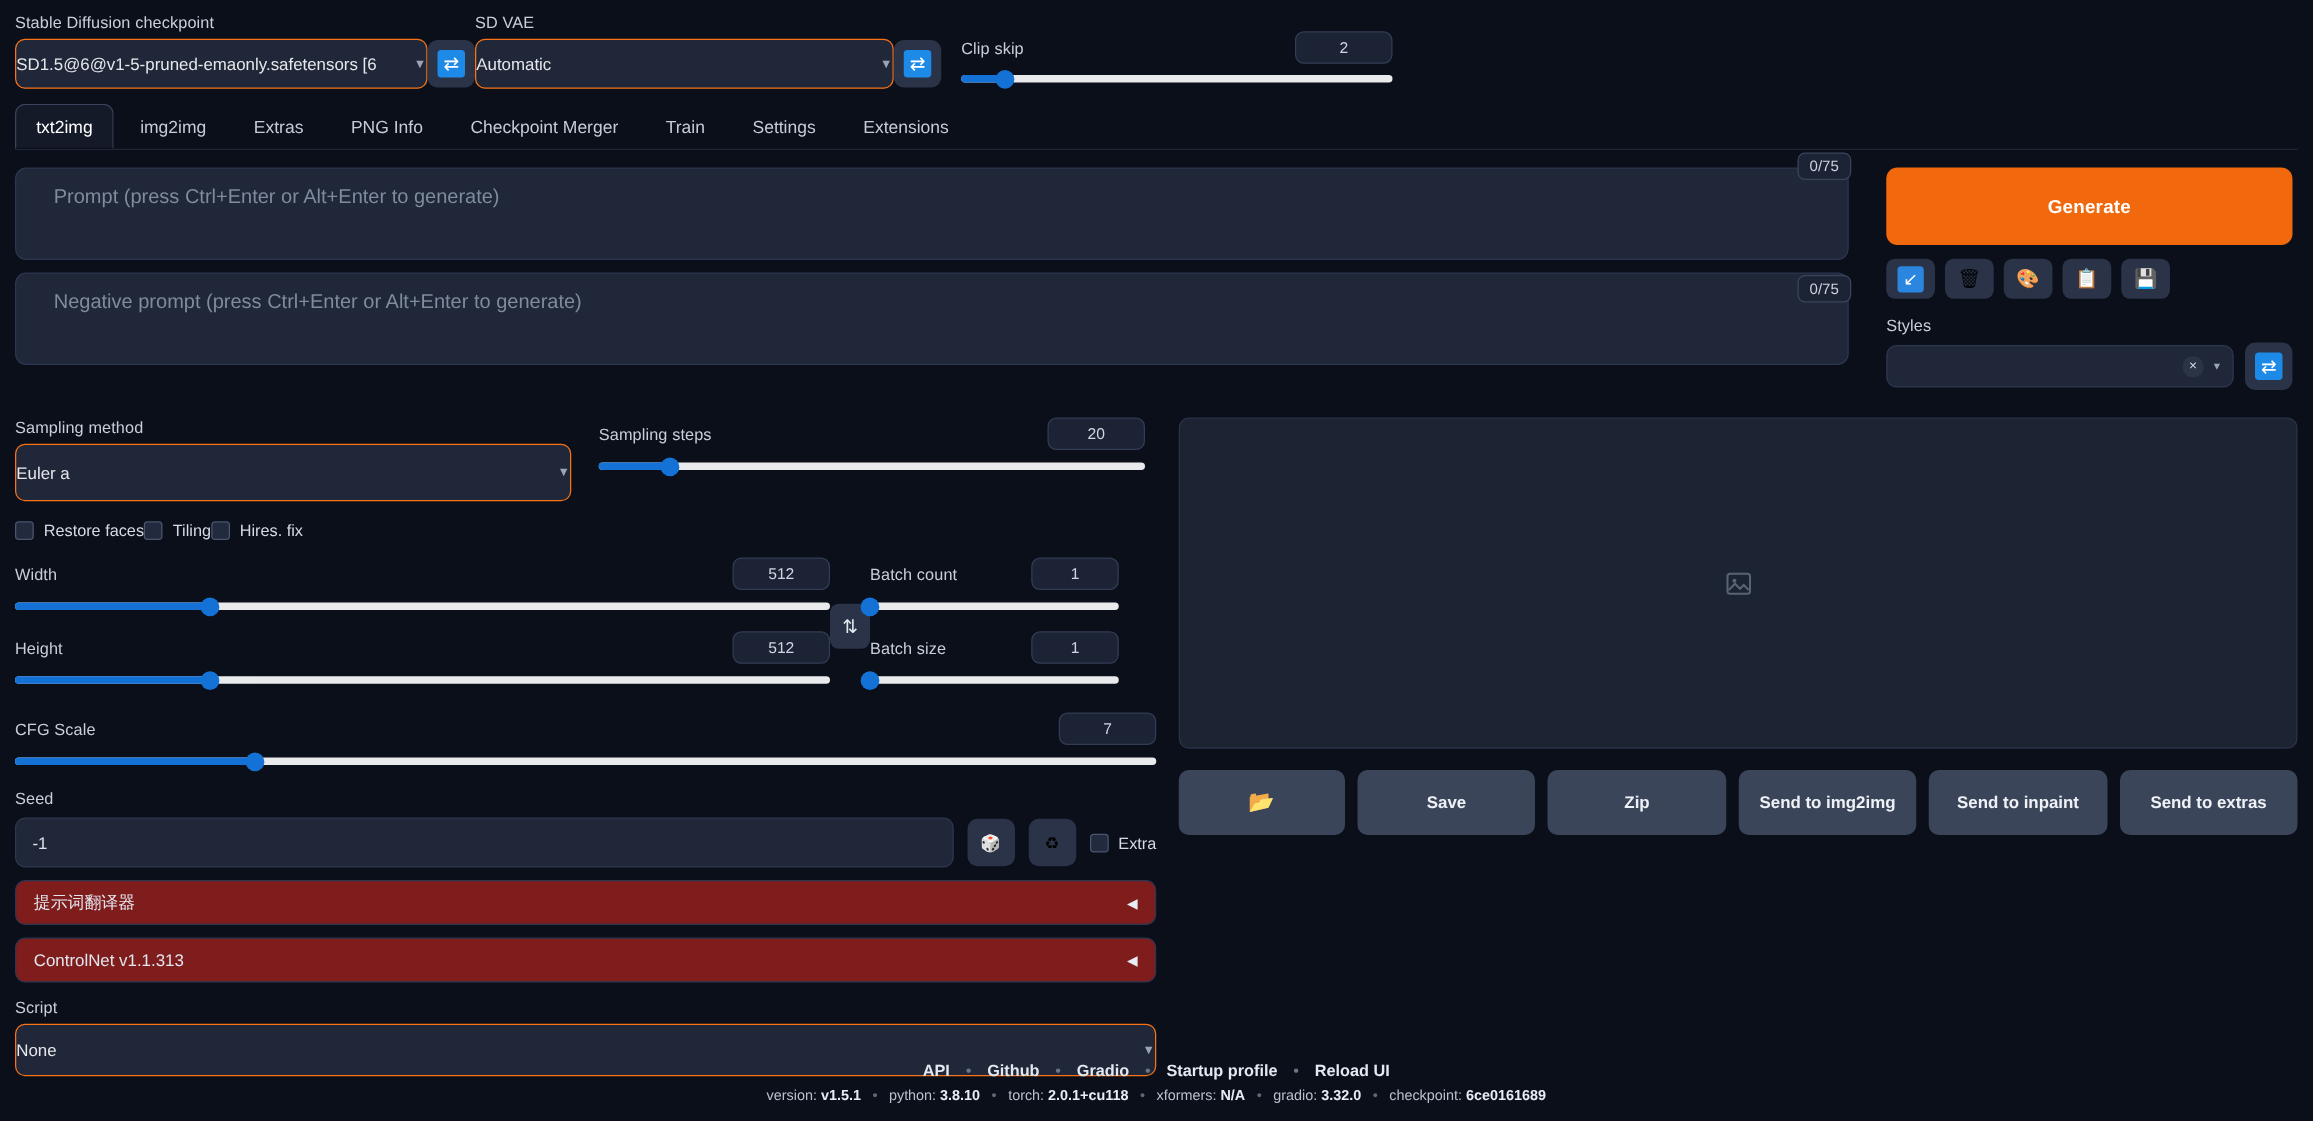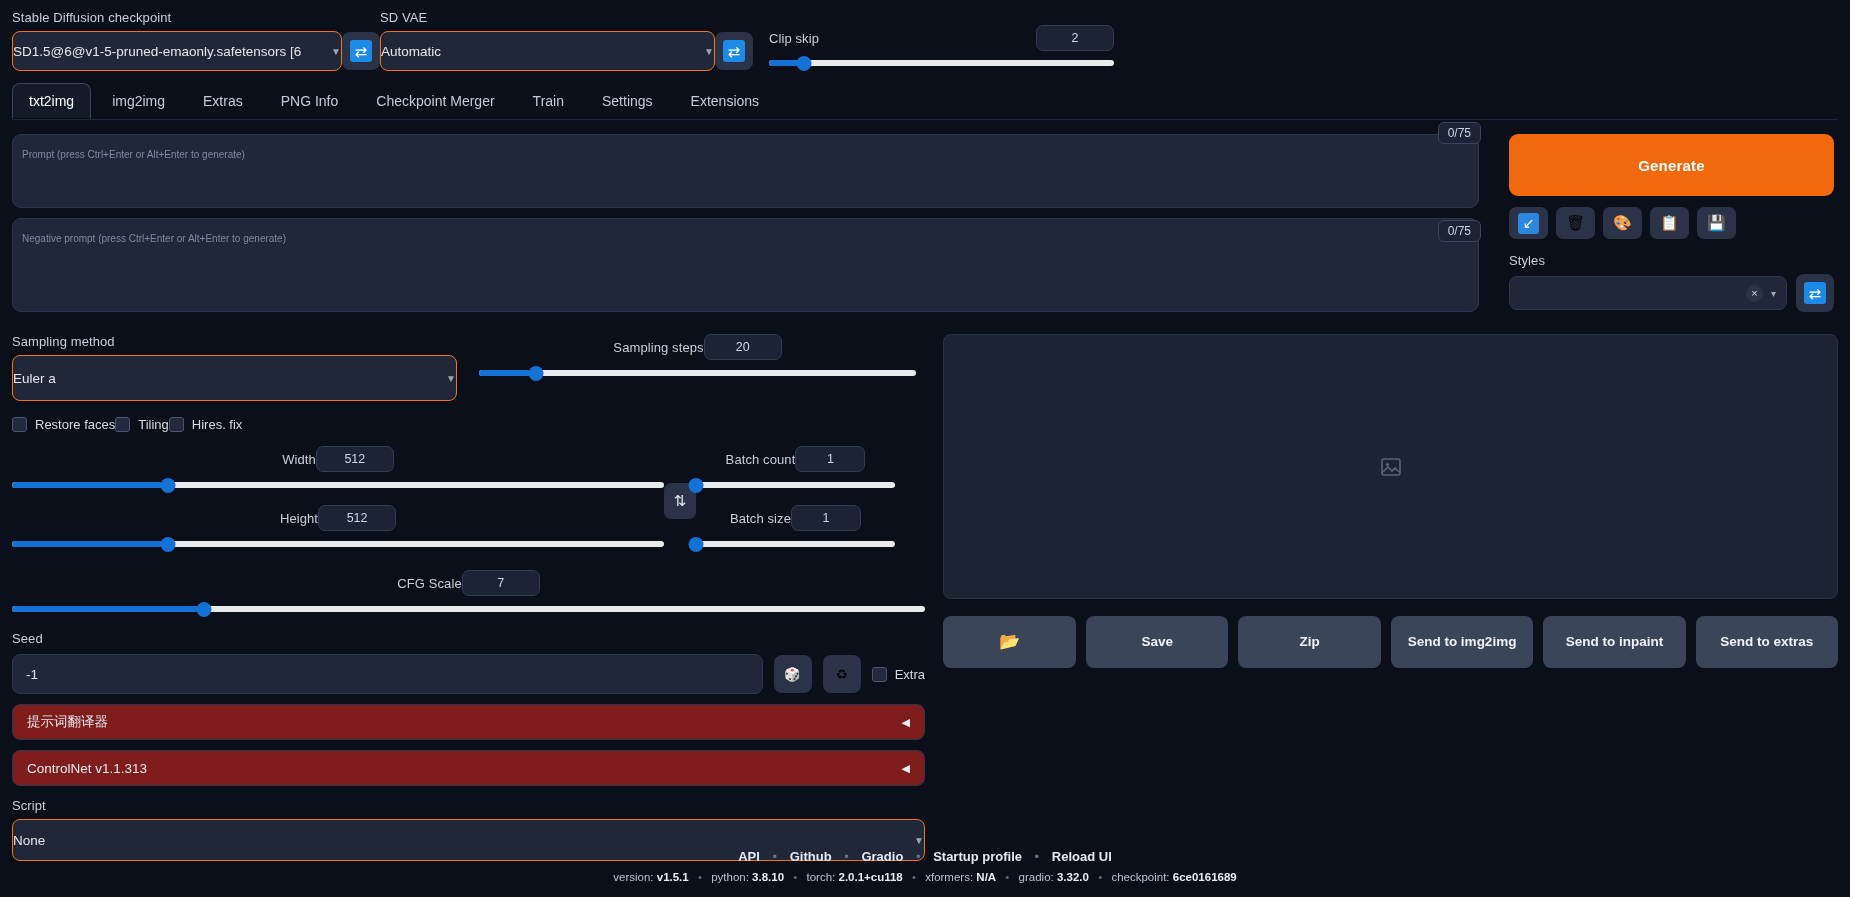--- a/index.html
+++ b/index.html
@@ -64,24 +64,24 @@
   }
   .tab.active { border-color: #39445c; border-bottom-color: #0b0f19; background: #141a28; color: #ffffff; }
 
   
   .cols { display: flex; gap: 10px; padding-top: 14px; }
   .col-left { width: 1487px; }
   .col-gen { width: 325px; }
   .promptrow { display: flex; gap: 10px; position: relative; }
   .prompt-box {
     background: #1f2738; border: 1px solid #2c3650; border-radius: 9px;
-    width: 1467px; padding: 14px 9px; color: #7f8b9e; font-size: 10px; cursor: text;
+    width: 1467px; padding: 14px 30px; color: #7f8b9e; font-size: 16px; cursor: text;
   }
   #prompt-box { height: 74px; }
-  #neg-prompt-box { height: 94px; margin-top: 10px; }
+  #neg-prompt-box { height: 74px; margin-top: 10px; }
   .token-counter {
     position: absolute; right: 18px; background: #1b2335; border: 1px solid #3b465e;
     border-radius: 6px; font-size: 12px; color: #cdd4e0; padding: 3px 9px; z-index: 5;
   }
   #tok1 { top: -12px; }
   #tok2 { top: 86px; }
 
   .generate-btn {
     width: 100%; height: 62px; background: #f2690d; border: none; border-radius: 9px;
     color: #fff; font-size: 15px; font-weight: bold; cursor: pointer; letter-spacing: .2px;
@@ -102,21 +102,21 @@
     font-size: 11px; display: flex; align-items: center; justify-content: center;
   }
 
   
   .panes { display: flex; gap: 18px; padding-top: 22px; }
   .pane-left { width: 913px; }
   .pane-right { width: 895px; }
   .two-col { display: flex; gap: 0; align-items: flex-start; }
   .left-half { width: 445px; }
   .right-half { width: 437px; }
-  .row-head { display: flex; align-items: center; justify-content: center; margin-bottom: 5px; }
+  .row-head { display: flex; align-items: center; justify-content: space-between; margin-bottom: 5px; }
   .block { margin-bottom: 4px; }
   .checks { display: flex; margin: 16px 0 14px 0; align-items: center; }
   .check { display: flex; align-items: center; gap: 8px; font-size: 13px; color: #d5dbe5; cursor: pointer; }
   .check .box { width: 15px; height: 15px; border: 1px solid #4a5570; border-radius: 3px; background: #222b3d; }
 
   .dims { display: flex; gap: 0; align-items: center; }
   .dims-left { width: 652px; }
   .dims-right { width: 199px; }
   .swapbtn {
     width: 32px; height: 36px; border-radius: 7px; background: #2a3347; border: none;

